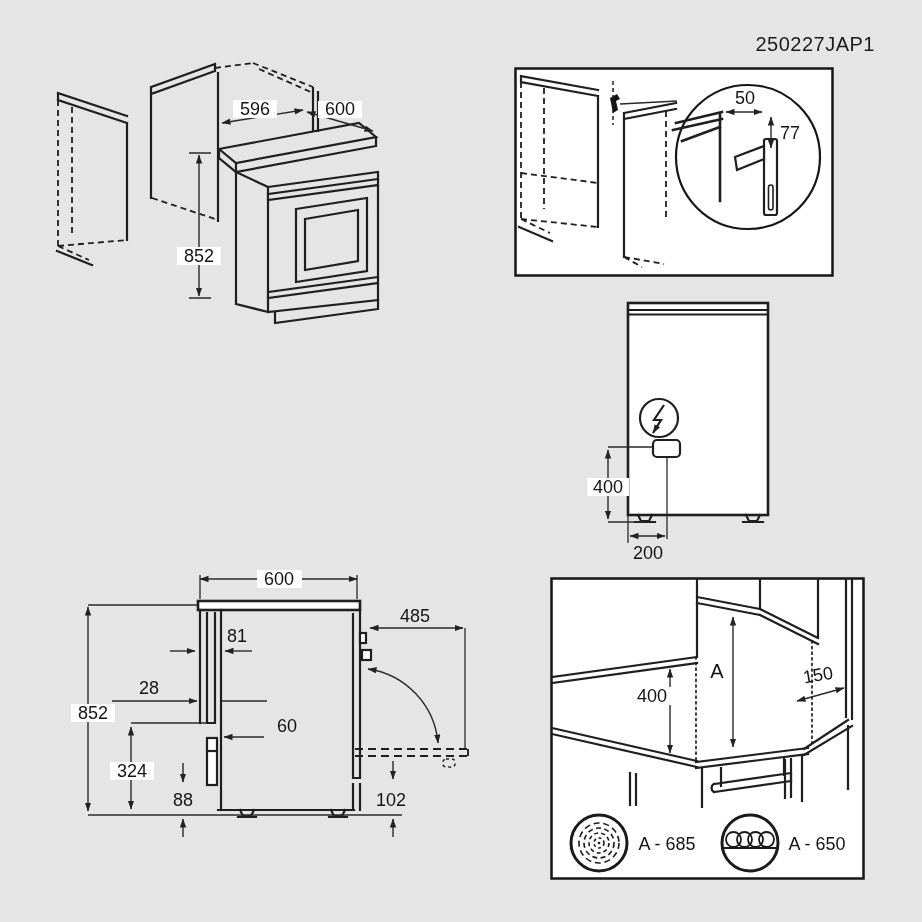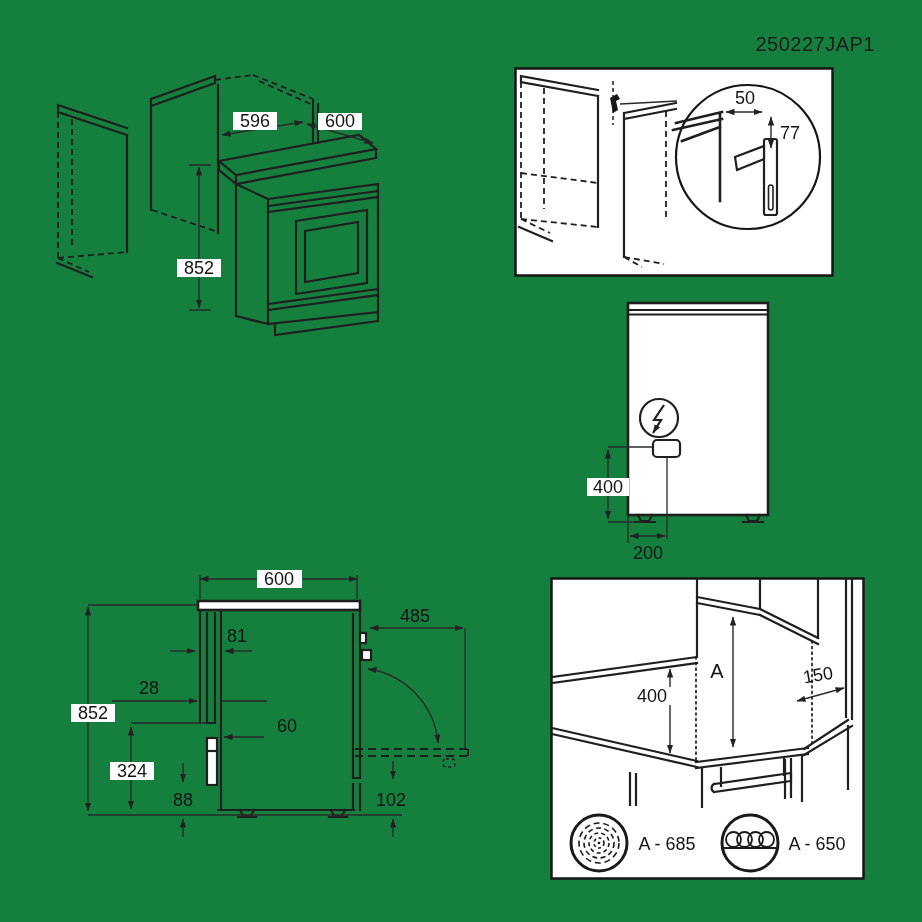--- a/index.html
+++ b/index.html
@@ -1,16 +1,16 @@
 <!DOCTYPE html>
 <html><head>
 <meta charset="utf-8">
 <style>
   html,body{margin:0;padding:0;background:#fff;}
-  .page{position:relative;width:922px;height:922px;background:#15803d;overflow:hidden;
+  .page{position:relative;width:922px;height:922px;background:#e5e5e5;overflow:hidden;
         font-family:"Liberation Sans",sans-serif;}
   .panel{position:absolute;}
   svg{display:block;overflow:visible;}
   .ln  {fill:none;stroke:#1f1f1f;stroke-width:2.2;stroke-linecap:square;}
   .ln2 {fill:none;stroke:#1f1f1f;stroke-width:2.6;stroke-linecap:square;}
   .lnR {fill:#fff;stroke:#1f1f1f;stroke-width:2.6;}
   .lnf {fill:#fff;stroke:#1f1f1f;stroke-width:2.2;}
   .dash {fill:none;stroke:#1f1f1f;stroke-width:1.8;stroke-dasharray:6,4;}
   .dash2{fill:none;stroke:#1f1f1f;stroke-width:1.5;stroke-dasharray:4,3;}
   .dash3{fill:none;stroke:#1f1f1f;stroke-width:1.9;stroke-dasharray:8,5;}
@@ -32,21 +32,21 @@
   <svg width="0" height="0" style="position:absolute" aria-hidden="true">
     <defs>
       <marker id="ah" markerUnits="userSpaceOnUse" markerWidth="10" markerHeight="8" refX="8.5" refY="3.2" orient="auto-start-reverse">
         <path d="M0,0 L9,3.2 L0,6.4 Z" fill="#222"></path>
       </marker>
     </defs>
   </svg>
 
   <div class="doc-code">250227JAP1</div>
 
-  <div class="panel" style="left:45px;top:72px">
+  <div class="panel" style="left:45px;top:60px">
     <svg width="420" height="290" viewBox="0 0 420 290">
 
       <g>
         <path class="ln" d="M13,33 L82,56 M13,40 L82,63 M13,33 V40 M82,63 V180 M12,191 L47,205"></path>
         <path class="dash" d="M13,40 V186 M27,47 V176 M13,186 L82,180 M13,186 L44,200"></path>
       </g>
 
       <g>
         <path class="ln" d="M106,27 V138 M106,27 L170,4 M106,34 L170,11 M170,4 V11 M173,13 V161"></path>
         <path class="dash" d="M107,138 L173,160"></path>

